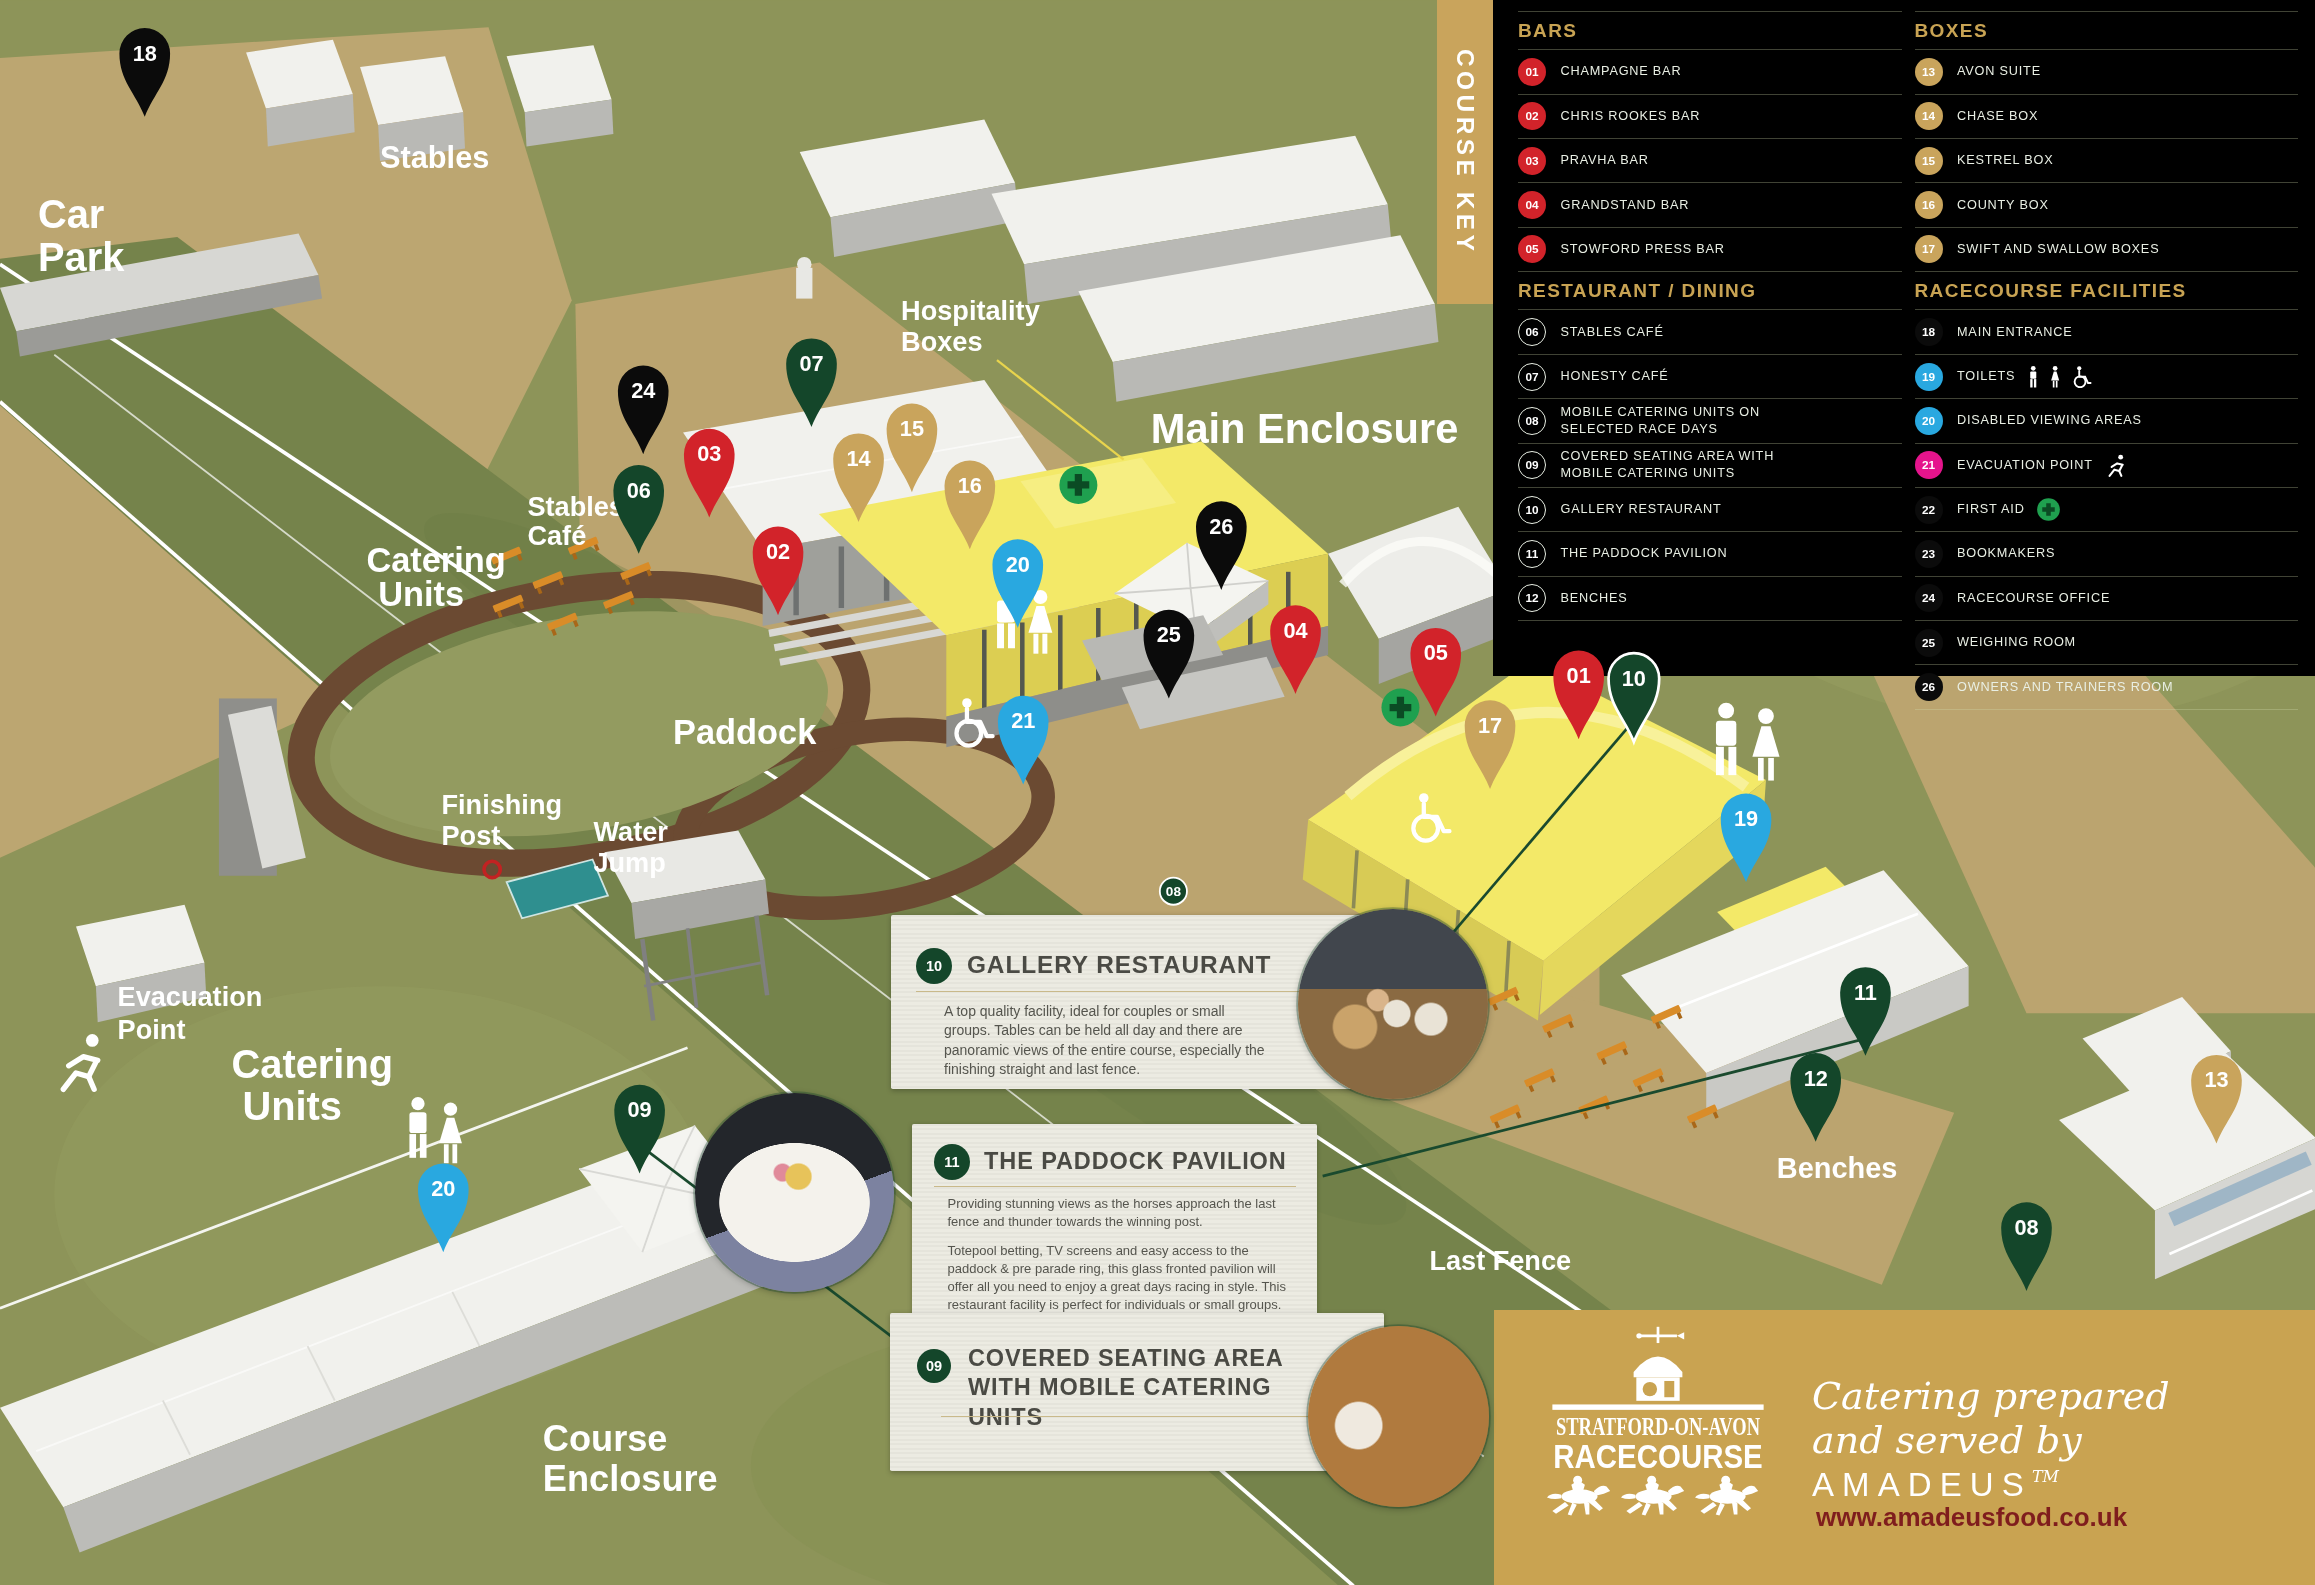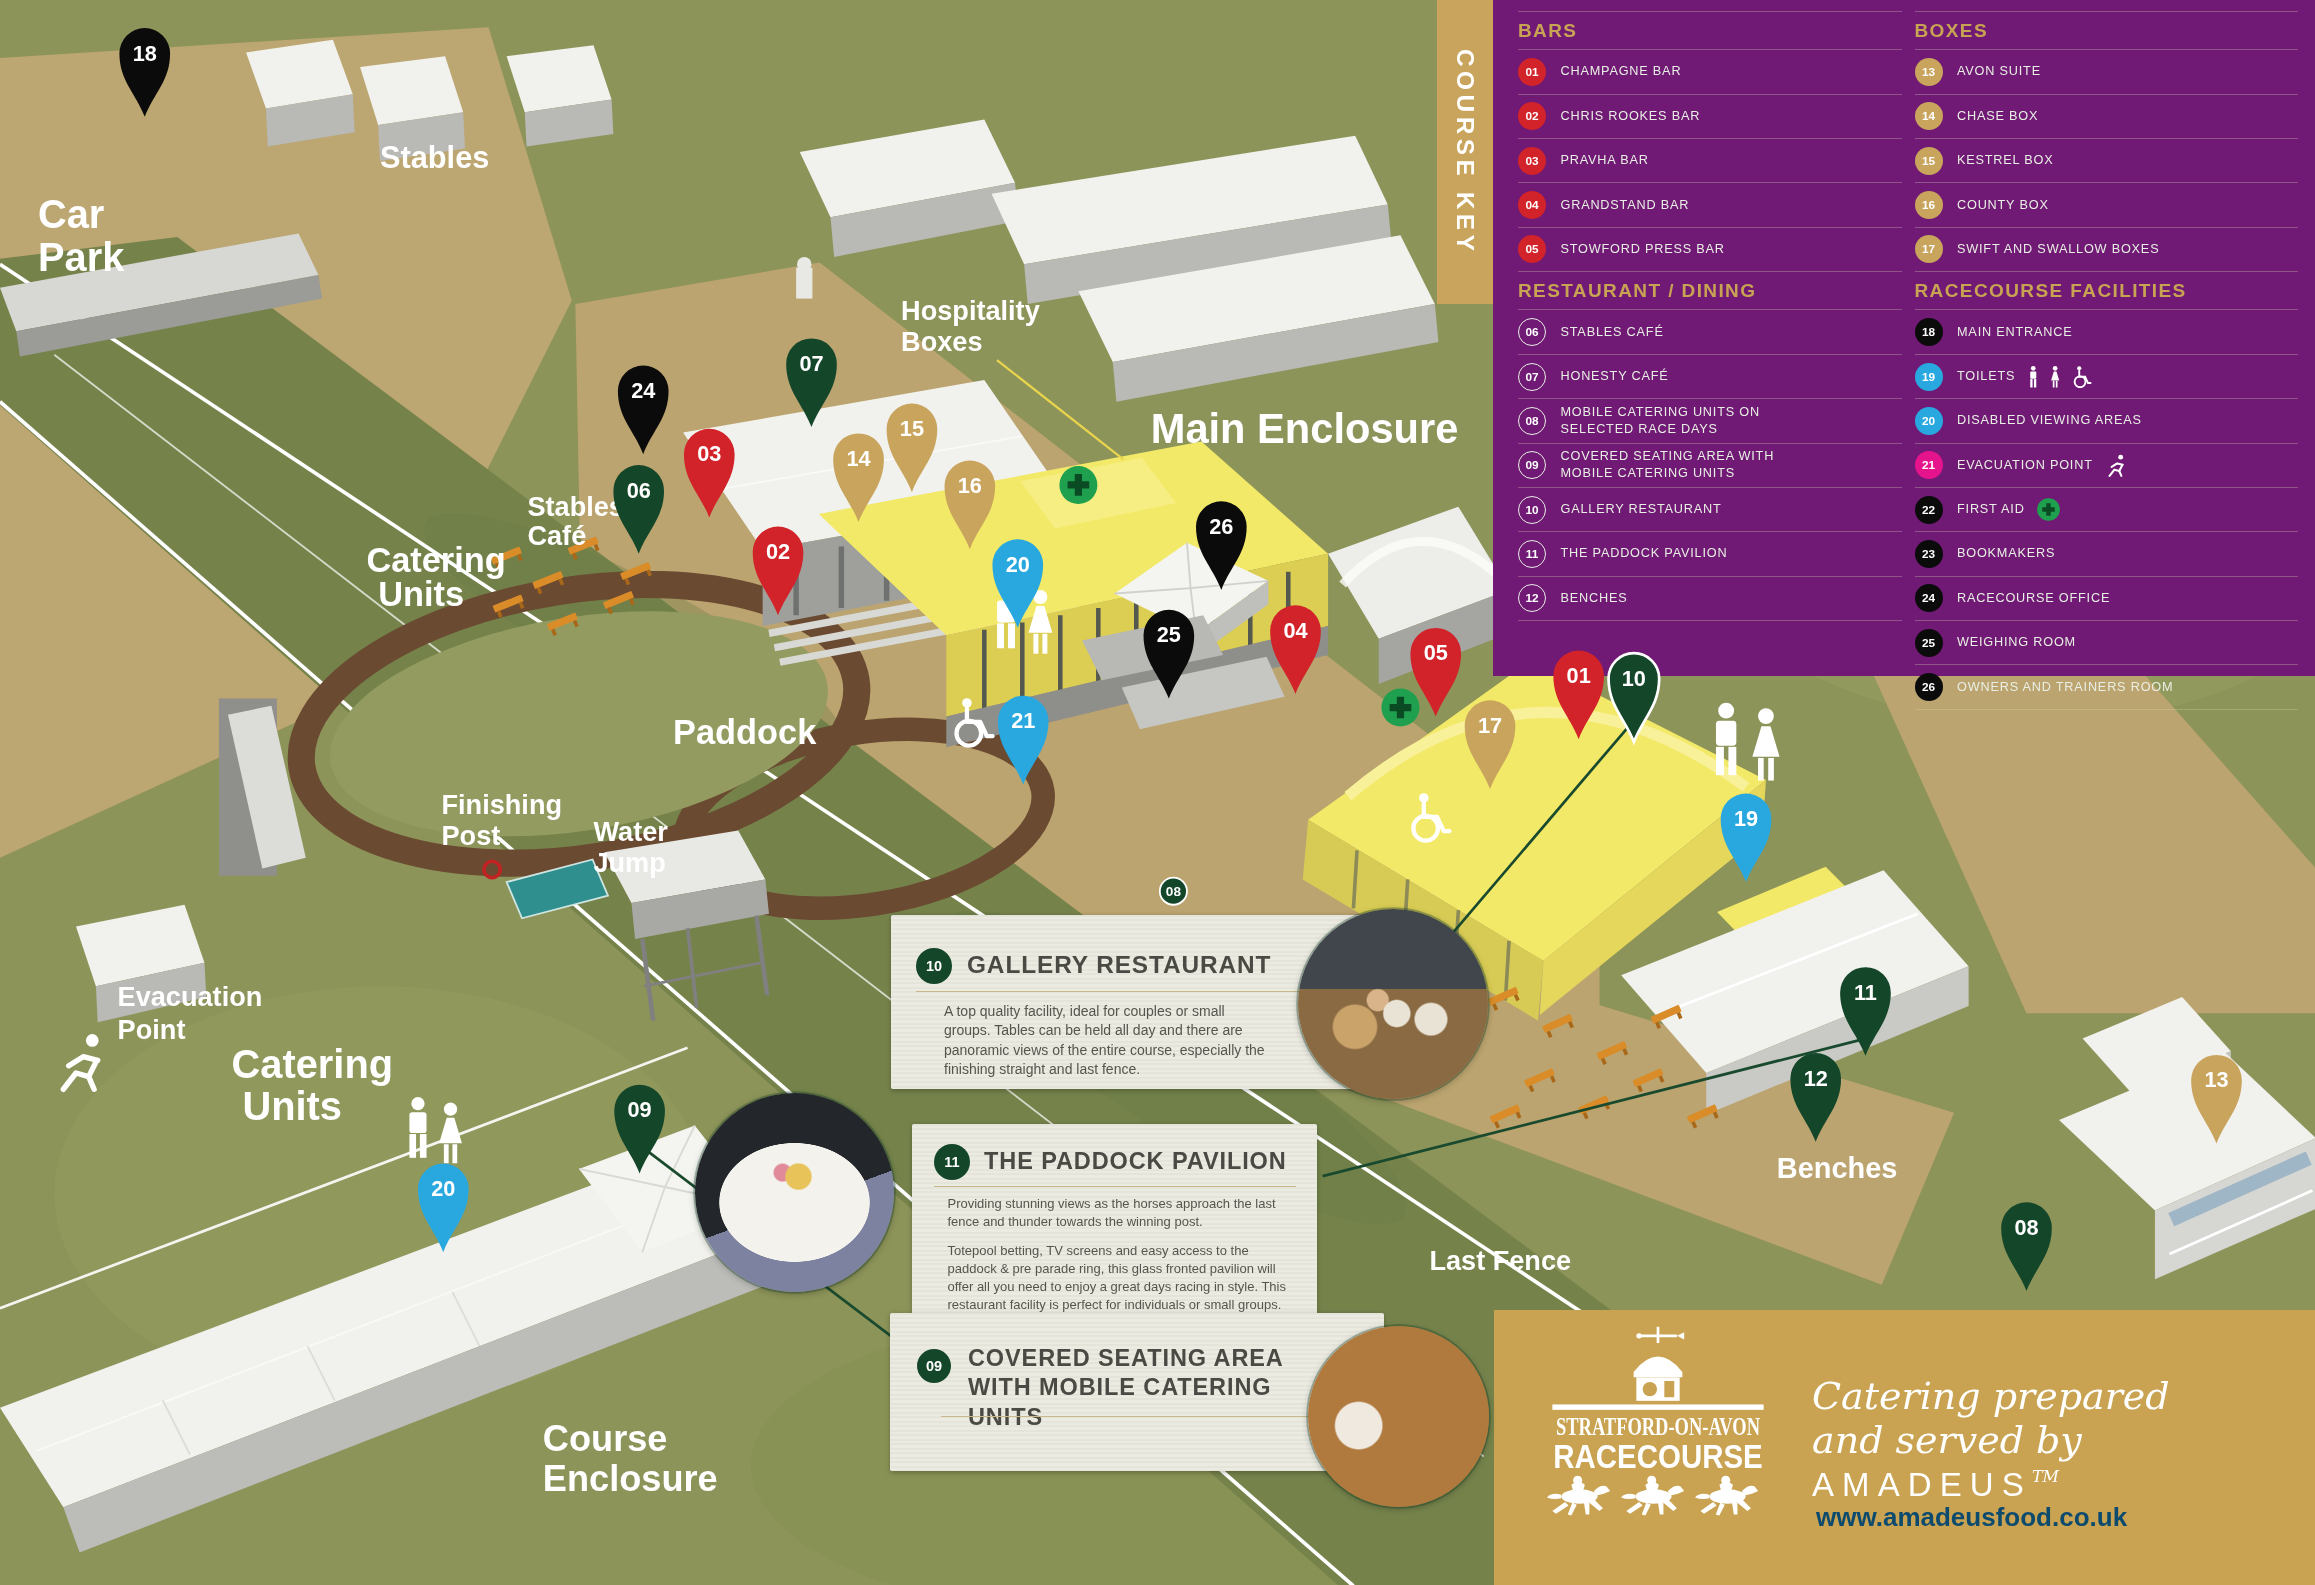--- a/index.html
+++ b/index.html
@@ -19,21 +19,21 @@
   .pin-ring{stroke:#FFFFFF;stroke-width:3px;}
   .leader{stroke:#1A4A2E;stroke-width:3;fill:none;}
   .rail{stroke:#FFFFFF;fill:none;}
   .picto{fill:#FFFFFF;}
 
   
   #course-key-tab{position:absolute;left:1437px;top:0;width:56px;height:304px;background:#C9A45C;
       z-index:3;display:flex;align-items:center;justify-content:center;}
   #course-key-tab span{writing-mode:vertical-rl;color:#fff;font-weight:bold;font-size:24.4px;
       letter-spacing:4.5px;white-space:nowrap;}
-  #legend{position:absolute;left:1493px;top:0;width:823px;height:676px;background:#701a75;
+  #legend{position:absolute;left:1493px;top:0;width:823px;height:676px;background:#000000;
       z-index:3;box-sizing:border-box;padding:11px 18px 0 25px;display:flex;gap:13px;}
   .lg-col{flex:1;}
   .lg-head{color:#C8A353;font-weight:bold;font-size:19px;letter-spacing:1.4px;
       padding:8.1px 0 7.2px 0;border-bottom:0.9px solid rgba(213,221,176,.30);}
   .lg-col > .lg-sec:first-child .lg-head{border-top:0.9px solid rgba(213,221,176,.30);}
   .lg-row{display:flex;align-items:center;min-height:38px;
       border-bottom:0.9px solid rgba(213,221,176,.30);padding:2.7px 0;}
   .lg-badge{flex:0 0 28px;width:28px;height:28px;border-radius:50%;margin-right:14.5px;
       display:flex;align-items:center;justify-content:center;color:#fff;font-size:11.8px;
       font-weight:bold;box-sizing:border-box;}
@@ -76,21 +76,21 @@
        linear-gradient(180deg,#9a6b3c 0 100%);}
 
   
   #brand{position:absolute;left:1494px;top:1310px;width:821px;height:276px;background:#C9A351;z-index:3;}
   #brand-logo{position:absolute;left:51px;top:14.5px;}
   #tagline{position:absolute;left:318px;top:49px;color:#fff;margin-top:16px;}
   .script{font-family:"DejaVu Serif",serif;font-style:italic;font-size:38px;line-height:1.15;}
   #partner{font-family:"Liberation Sans",sans-serif;font-style:normal;font-weight:normal;
       font-size:33px;letter-spacing:8.1px;}
   #partner-tm{font-size:16px;vertical-align:super;letter-spacing:0;}
-  #brand-url{position:absolute;left:322px;top:192px;color:#0c4a6e;font-weight:bold;font-size:26px;}
+  #brand-url{position:absolute;left:322px;top:192px;color:#7f1d1d;font-weight:bold;font-size:26px;}
 </style>
 </head>
 <body>
 
 <div id="stage">
 
 <svg id="map-svg" width="2316" height="1586" viewBox="0 0 2560 1753">
   <defs>
     <g id="man" class="picto">
       <circle cx="0" cy="-42" r="7"></circle>

